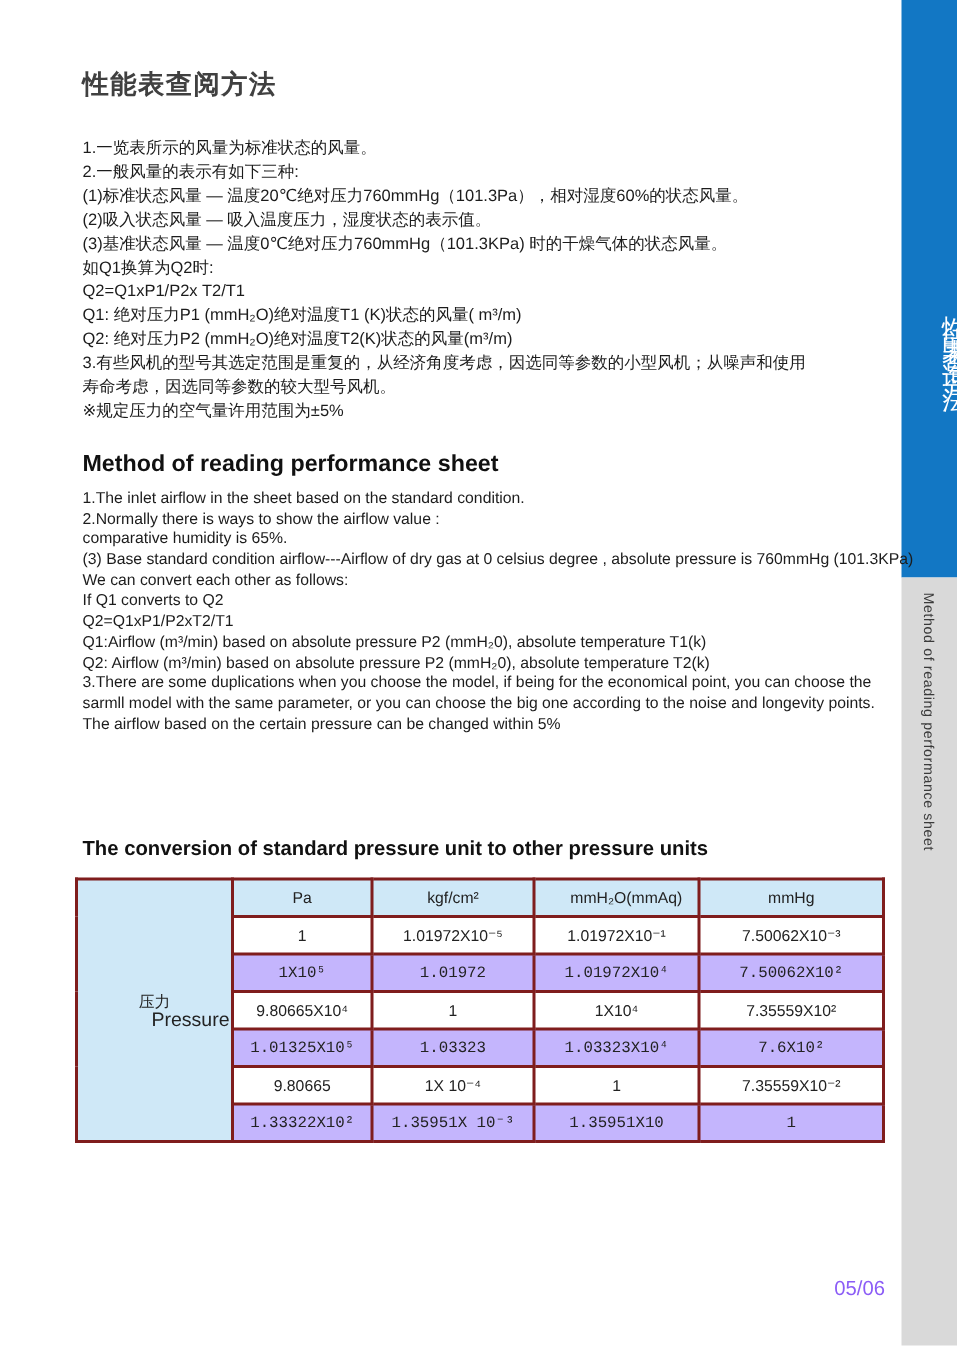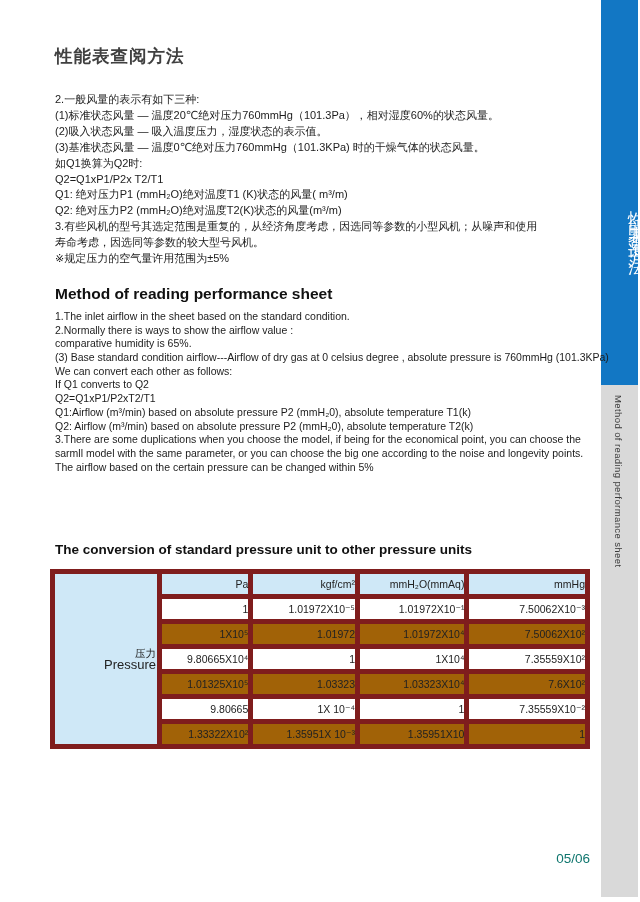--- a/index.html
+++ b/index.html
@@ -37,53 +37,54 @@
   .en-body .line { font-size:10.5px; line-height:13.7px; white-space:nowrap; }
   .sec2 { margin-top:68px; }
   .sec2-cn { font-size:15px; font-weight:bold; color:#111; letter-spacing:0.5px; }
   .sec2-en { font-size:13.5px; font-weight:bold; color:#111; margin-top:3px; }
   
   table.conv {
     border-collapse:collapse; margin-top:12px; margin-left:-5px;
     table-layout:fixed;
   }
   table.conv td {
-    border:5px solid #7f1d1d; text-align:right; vertical-align:middle;
+    border:2px solid #7f1d1d; text-align:center; vertical-align:middle;
     font-size:10.5px; height:25px; color:#222; background:#ffffff;
   }
   table.conv td.hdr { background:#cfe8f7; }
   table.conv td.lbl {
     background:#cfe8f7; width:40px; font-size:10.5px; line-height:12px; padding:0 1px;
   }
   table.conv td.lbl .en { font-size:13px;padding-left:48px; }
-  table.conv tr.alt td { background:#a16207; }
+  table.conv tr.alt td { background:#c4b5fd;font-family:Liberation Mono, monospace; }
   table.conv tr.alt td.lbl, table.conv tr td.lbl { background:#cfe8f7; }
   .c1 { width:95px; } .c2 { width:112px; } .c3 { width:112px;padding-left:13px; } .c4 { width:128px; }
   
   .pagenum {
     position:absolute; left:55px; top:851px; width:535px;
-    text-align:right; font-size:13.5px; color:#0f766e;
+    text-align:right; font-size:13.5px; color:#8b5cf6;
   }
 </style>
 </head>
 <body>
 
 <div class="page">
 
   <div class="side-blue">
     <div class="vtext">性能表查询方法</div>
   </div>
   <div class="side-gray">
     <div class="vtext">Method of reading performance sheet</div>
   </div>
 
   <div class="content">
 
     <div class="title-cn">性能表查阅方法</div>
     <div class="cn-body">
+      <div class="line">1.一览表所示的风量为标准状态的风量。</div>
       <div class="line">2.一般风量的表示有如下三种:</div>
       <div class="line">(1)标准状态风量 — 温度20℃绝对压力760mmHg（101.3Pa），相对湿度60%的状态风量。</div>
       <div class="line">(2)吸入状态风量 — 吸入温度压力，湿度状态的表示值。</div>
       <div class="line">(3)基准状态风量 — 温度0℃绝对压力760mmHg（101.3KPa) 时的干燥气体的状态风量。</div>
       <div class="line">如Q1换算为Q2时:</div>
       <div class="line">Q2=Q1xP1/P2x T2/T1</div>
       <div class="line">Q1: 绝对压力P1 (mmH₂O)绝对温度T1 (K)状态的风量( m³/m)</div>
       <div class="line">Q2: 绝对压力P2 (mmH₂O)绝对温度T2(K)状态的风量(m³/m)</div>
       <div class="line">3.有些风机的型号其选定范围是重复的，从经济角度考虑，因选同等参数的小型风机；从噪声和使用</div>
       <div class="line">寿命考虑，因选同等参数的较大型号风机。</div>

